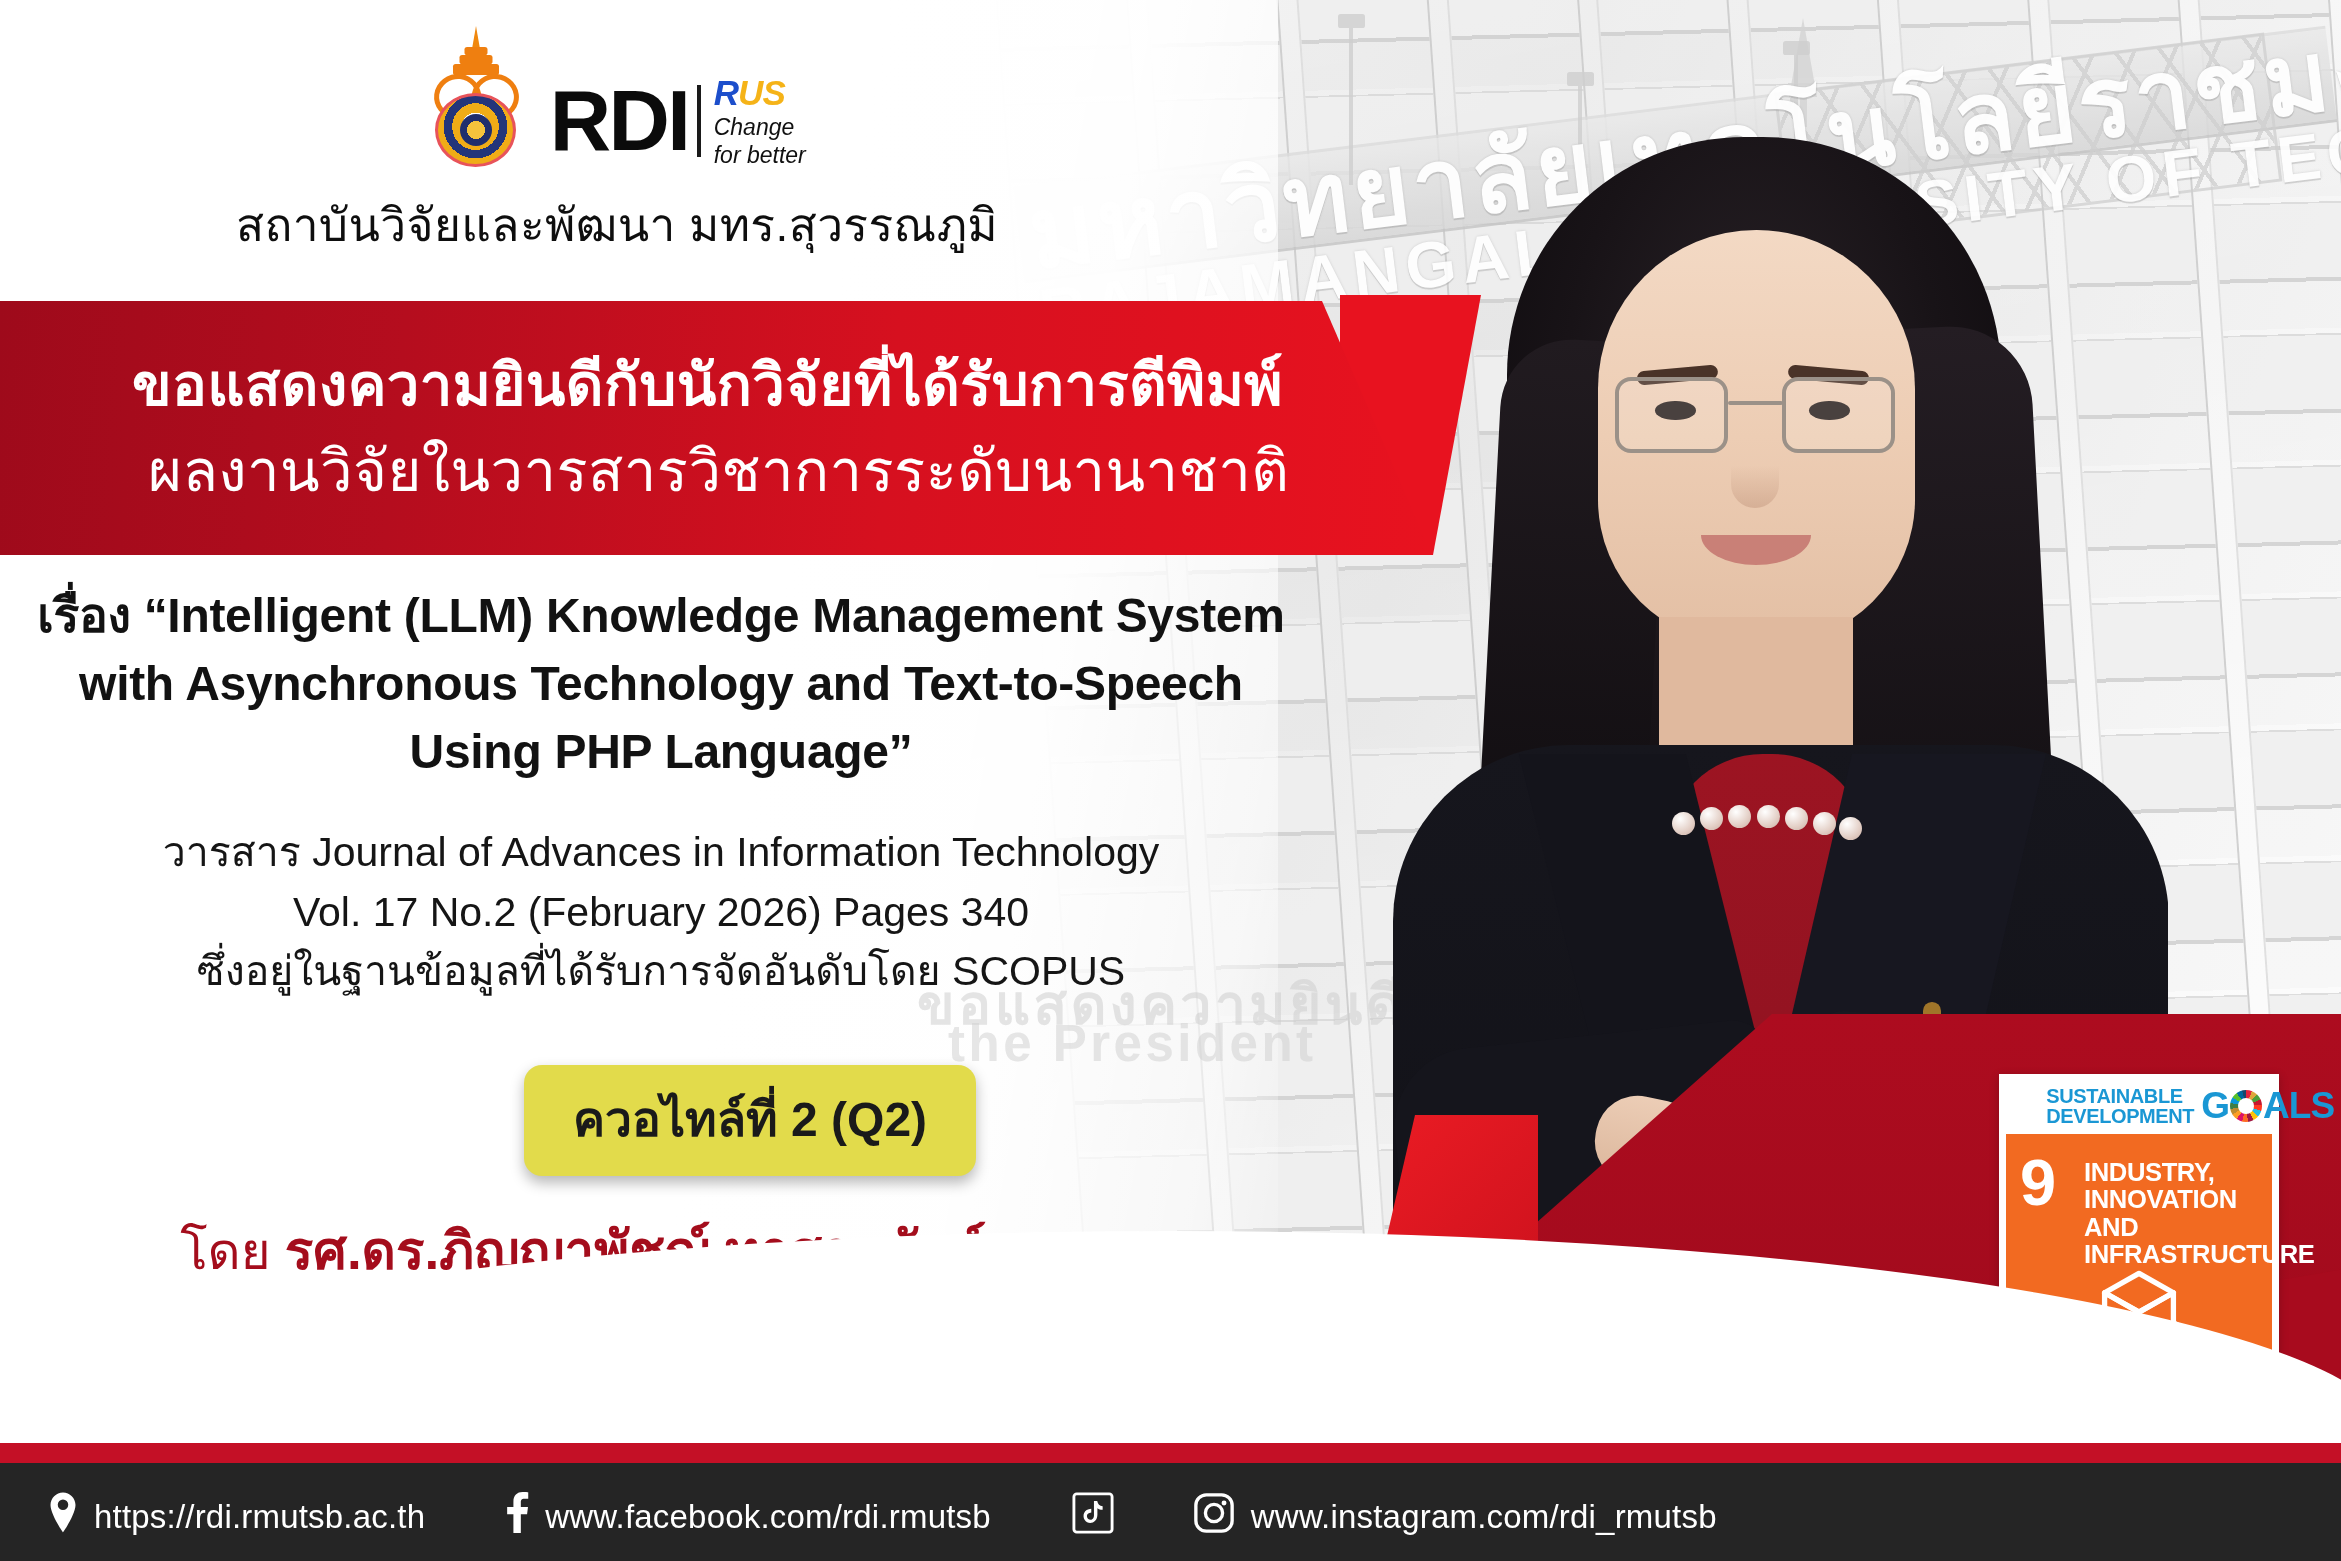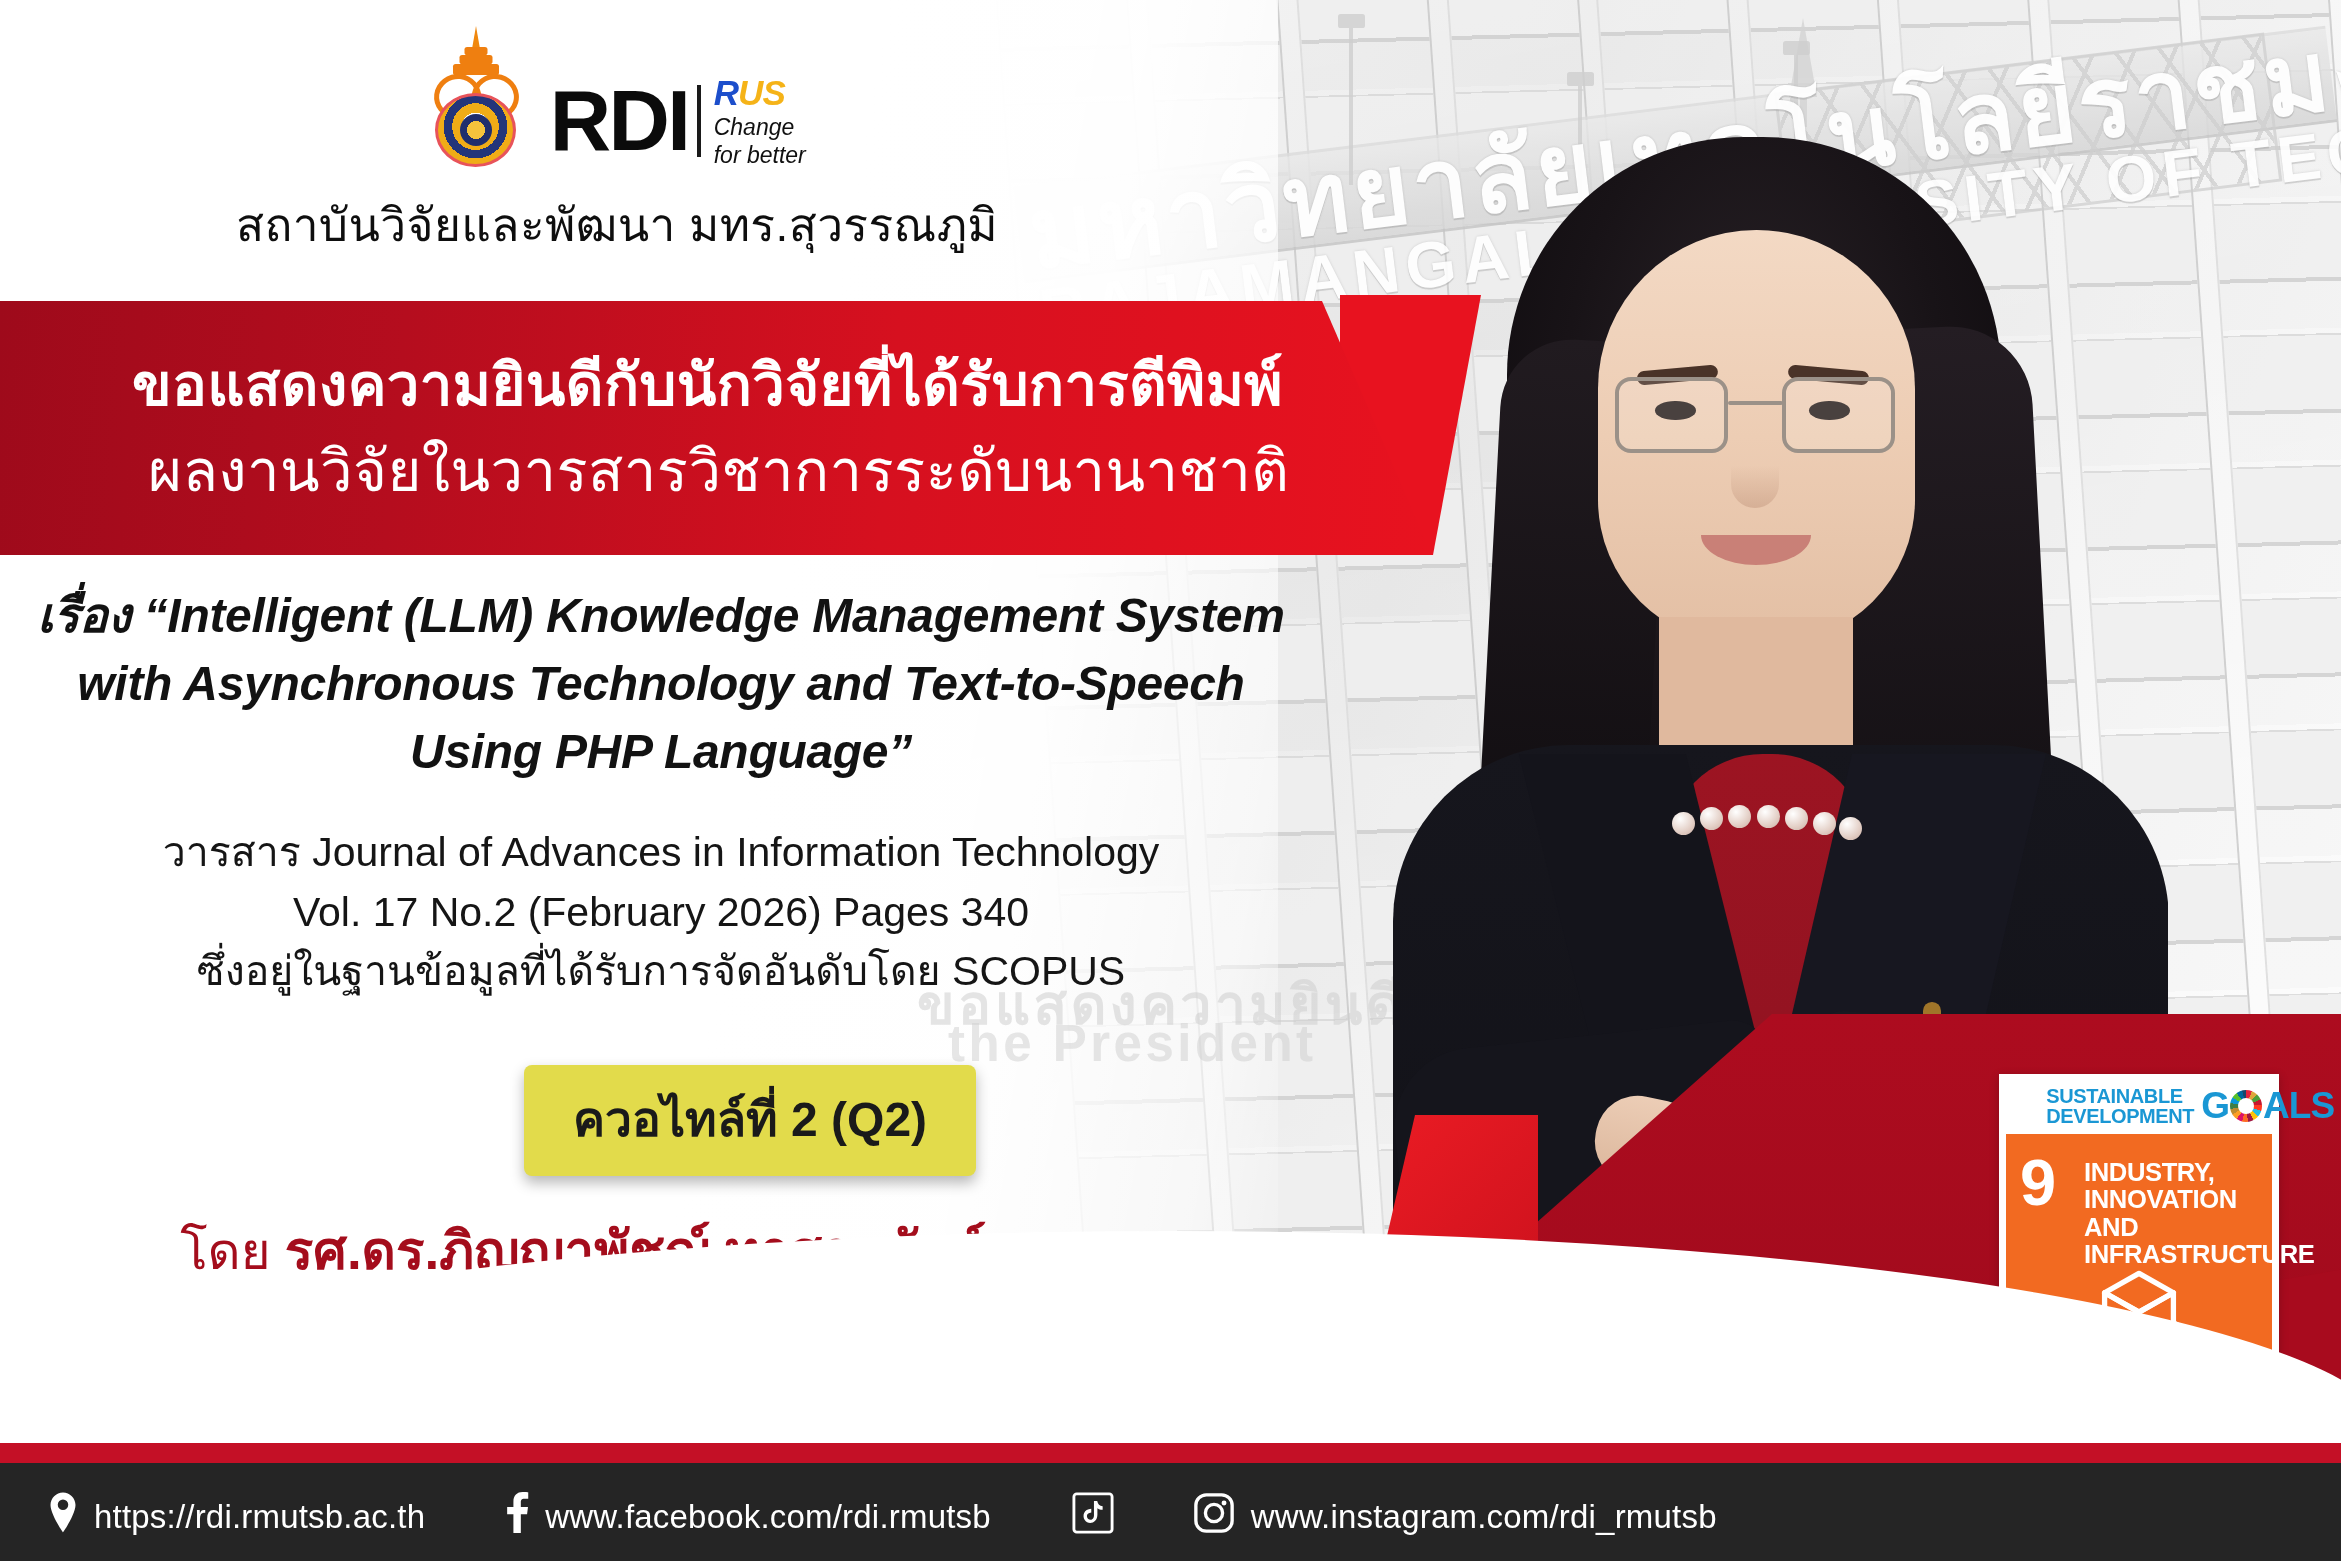--- a/index.html
+++ b/index.html
@@ -181,30 +181,30 @@
     clip-path: polygon(53px 0, 176px 0, 176px 229px, 0 229px);
   }
   .red-tri-top {
     position:absolute; left:1340px; top:295px; width:141px; height:260px;
     background:#e8121f;
     clip-path: polygon(0 0, 141px 0, 93px 260px, 0 260px);
   }
 
   
   .content { position:absolute; left:0; top:582px; width:1322px; text-align:center; }
-  .title-line { font-size:48px; font-weight:700; color:#121212; line-height:1.42; letter-spacing:-0.3px;font-style:italic; }
+  .title-line { font-size:48px; font-weight:700; color:#121212; line-height:1.42; letter-spacing:-0.3px; }
   .journal { margin-top:37px; }
   .journal-line { font-size:41px; color:#151515; line-height:1.45; font-weight:400; }
 
   
   .q-pill {
     position:absolute; left:524px; top:1065px;
     padding:16px 49px 19.4px;
     background:#e2db4b;
-    border-radius:8px;
+    border-radius:18px;
     box-shadow:0 6.2px 14px rgba(0,0,0,.28);
     font-size:48px; font-weight:700; color:#1a1a1a;
     white-space:nowrap;
   }
 
   
   .author-wrap { position:absolute; left:0; top:1208px; width:1322px; text-align:center; }
   .author-by { font-size:51px; color:#a40d1c; font-weight:400; display:inline; }
   .author-name { font-size:53px; color:#a40d1c; font-weight:700; display:inline; }
   .author-fac { margin-top:19.4px; font-size:37px; color:#1a1a1a; font-weight:400; }

